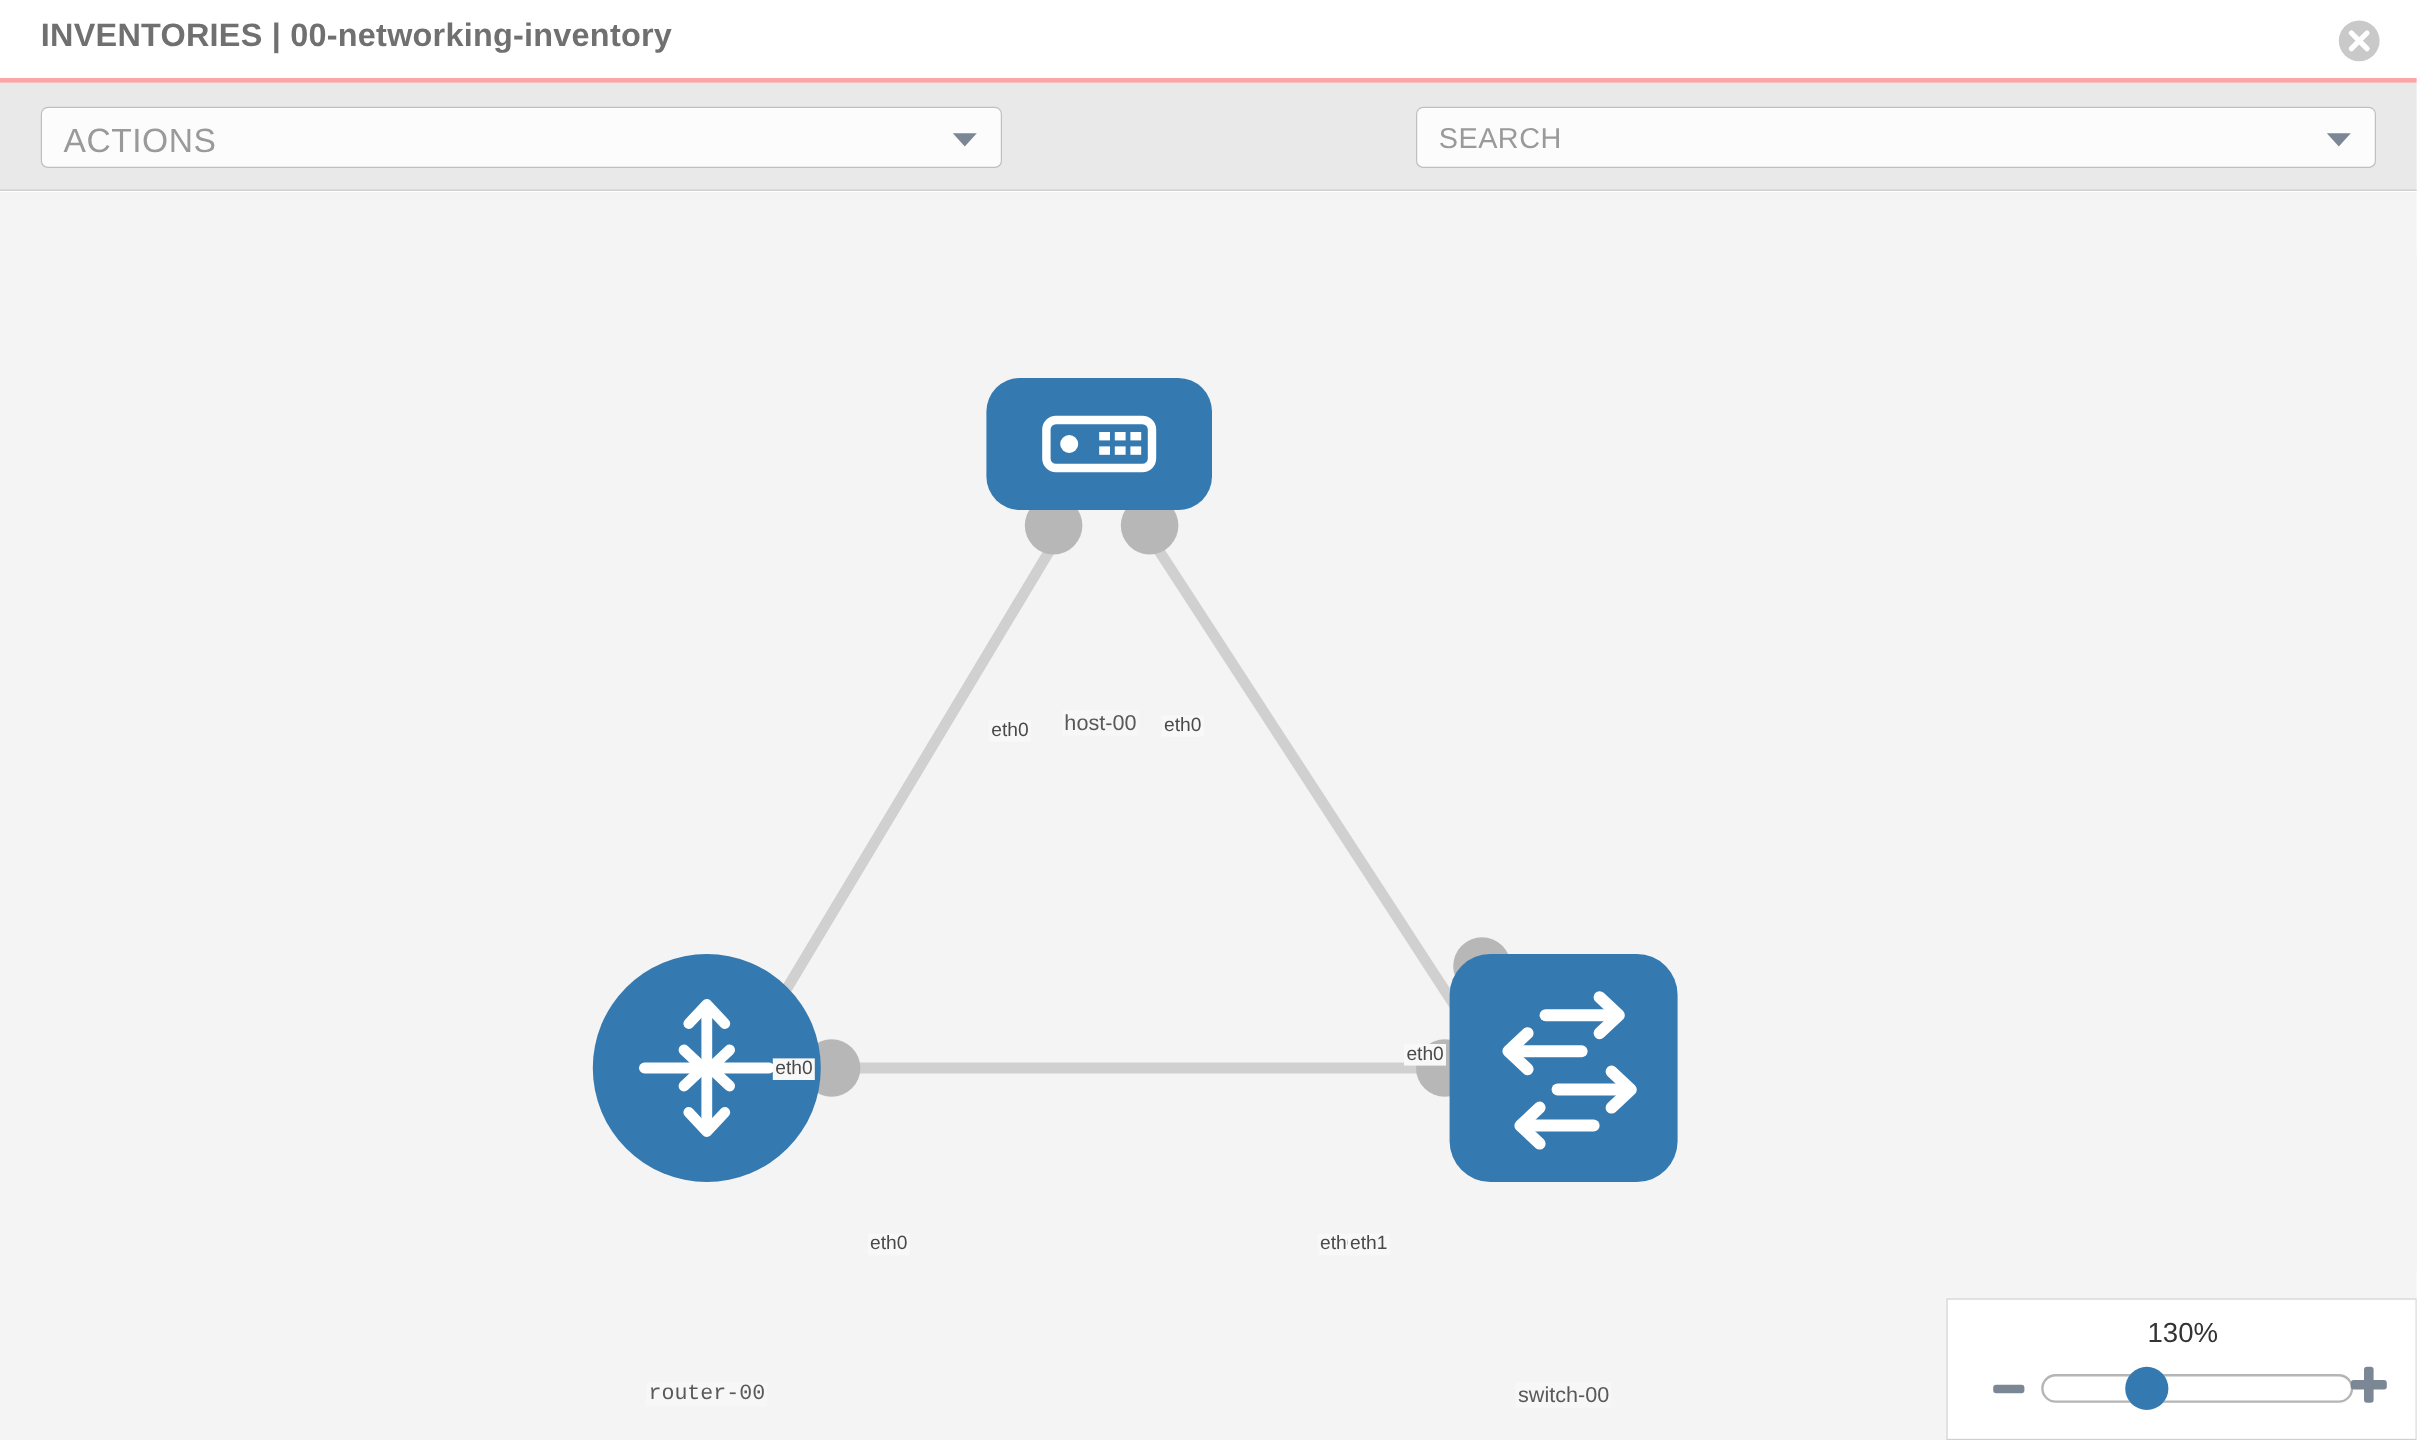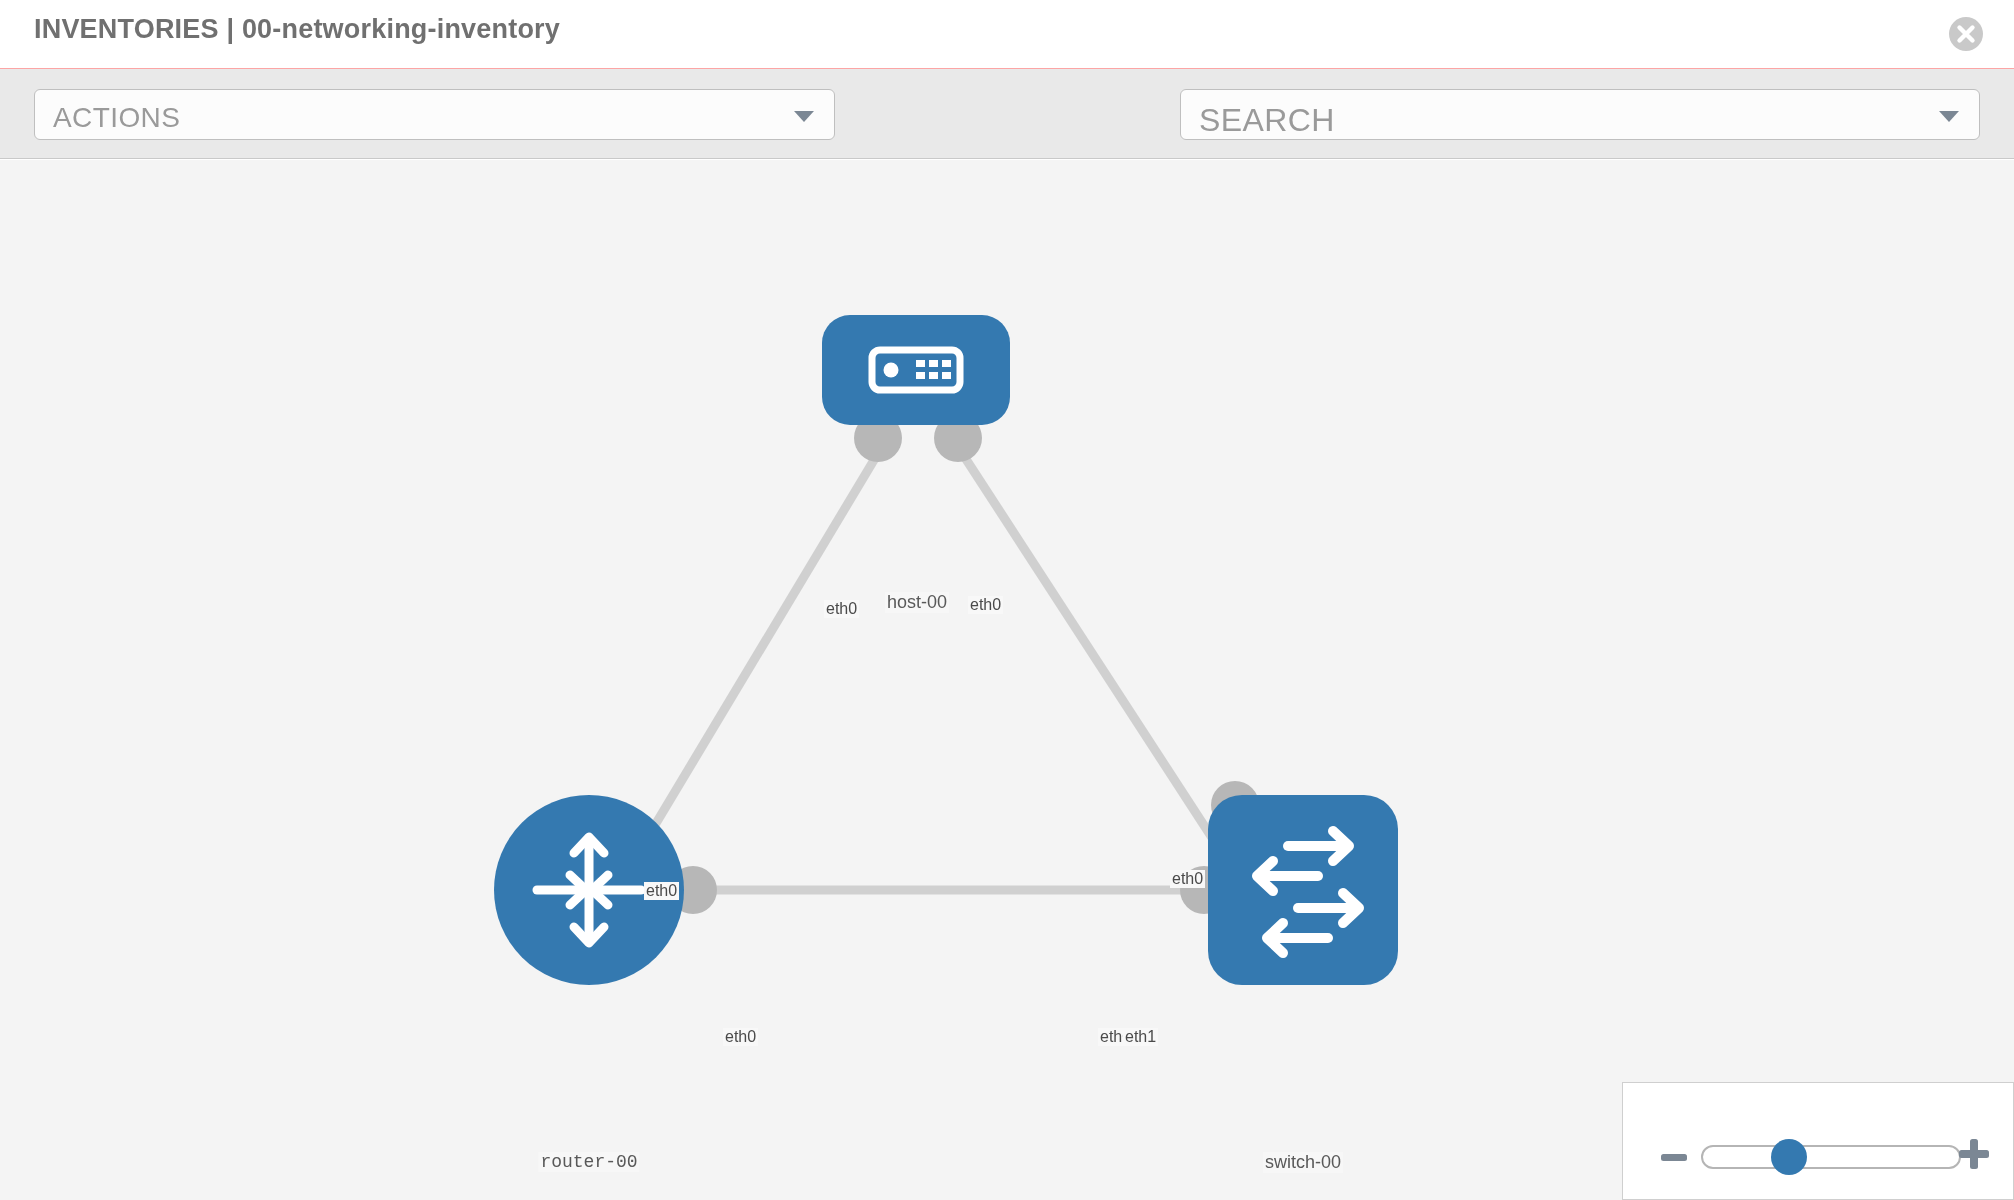--- a/index.html
+++ b/index.html
@@ -17,21 +17,21 @@
     height: 1200px;
     background: #ffffff;
   }
 
   
   .header {
     position: absolute;
     left: 0; top: 0;
     width: 2014px; height: 69px;
     background: #ffffff;
-    border-bottom: 1px solid #fca5a5;
+    border-bottom: 4px solid #fca5a5;
   }
   .header-title {
     position: absolute;
     left: 34px; top: 14px;
     font-size: 27px;
     font-weight: bold;
     color: #707070;
     letter-spacing: 0.2px;
     white-space: nowrap;
   }
@@ -88,21 +88,21 @@
     left: 1180px; top: 20px;
     width: 800px; height: 51px;
     background: #fcfcfc;
     border: 1px solid #bfbfbf;
     border-radius: 6px;
     cursor: text;
   }
   .search-label {
     position: absolute;
     left: 18px; top: 12px;
-    font-size: 32px;
+    font-size: 24px;
     color: #9a9a9a;
     letter-spacing: 0.4px;
   }
 
   
   .canvas {
     position: absolute;
     left: 0; top: 160px;
     width: 2014px; height: 1040px;
     background: #f4f4f4;
@@ -301,20 +301,21 @@
     <div class="edge-label" style="left:1170px; top:710px;">eth0</div>
     <div class="edge-label" style="left:723px; top:868px;">eth0</div>
     <div class="edge-label" style="left:1098px; top:868px;">eth0</div>
     <div class="edge-label" style="left:1123px; top:868px;">eth1</div>
 
     <div class="node-label" style="left:917px; top:432px;">host-00</div>
     <div class="node-label" style="left:589px; top:992px;font-family:Liberation Mono, monospace;">router-00</div>
     <div class="node-label" style="left:1303px; top:992px;text-align:center;">switch-00</div>
 
     <div class="zoom-panel" style="left:1622px; top:922px;">
+      <div class="zoom-pct">130%</div>
 
       <div class="zoom-minus">
         <svg width="30" height="30" viewBox="0 0 30 30">
           <rect x="2" y="11" width="26" height="7" rx="2.5" fill="#7b8794"></rect>
         </svg>
       </div>
 
       <div class="zoom-track"></div>
       <div class="zoom-thumb"></div>
 

